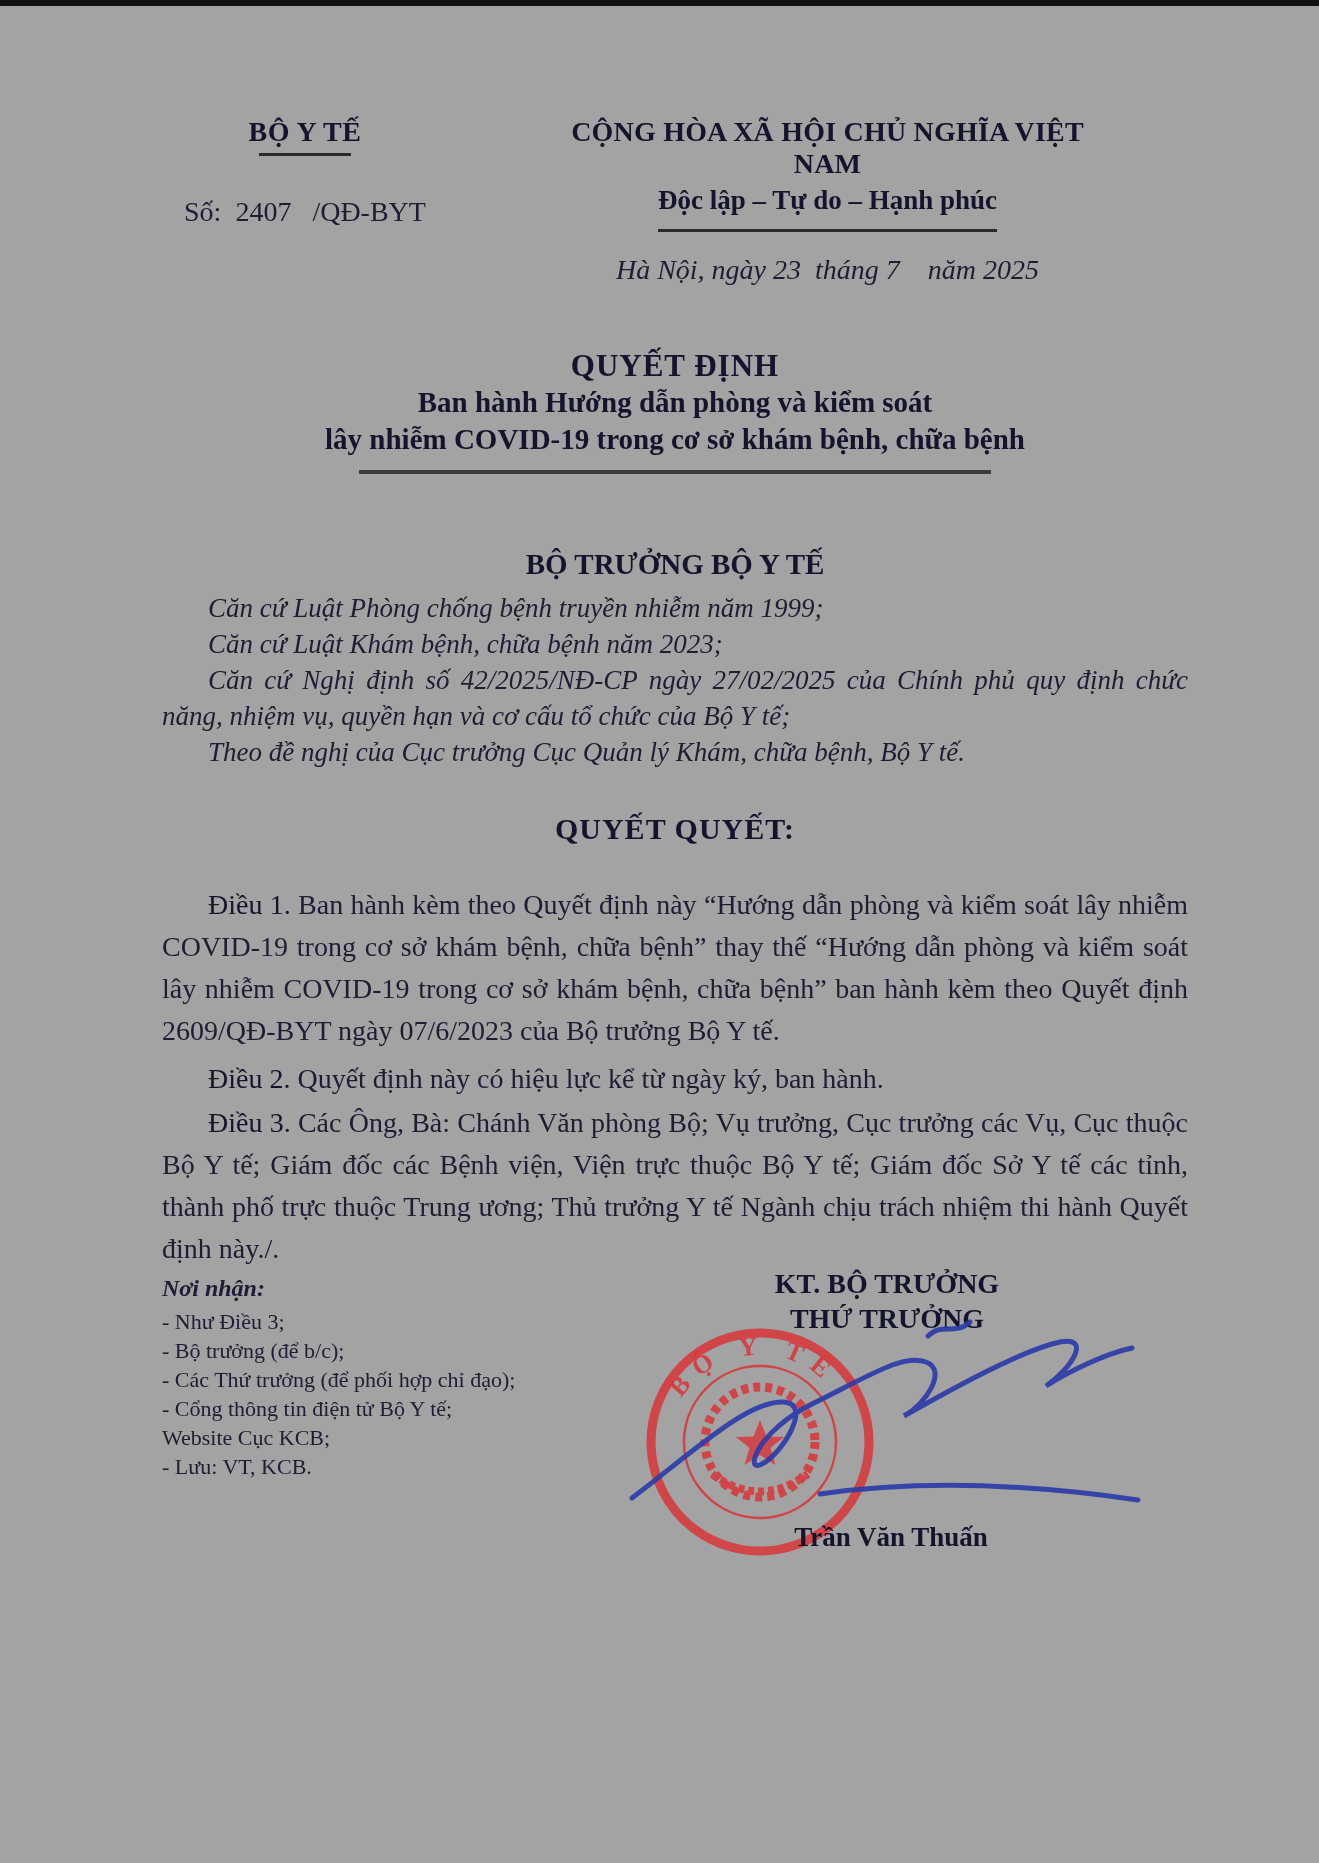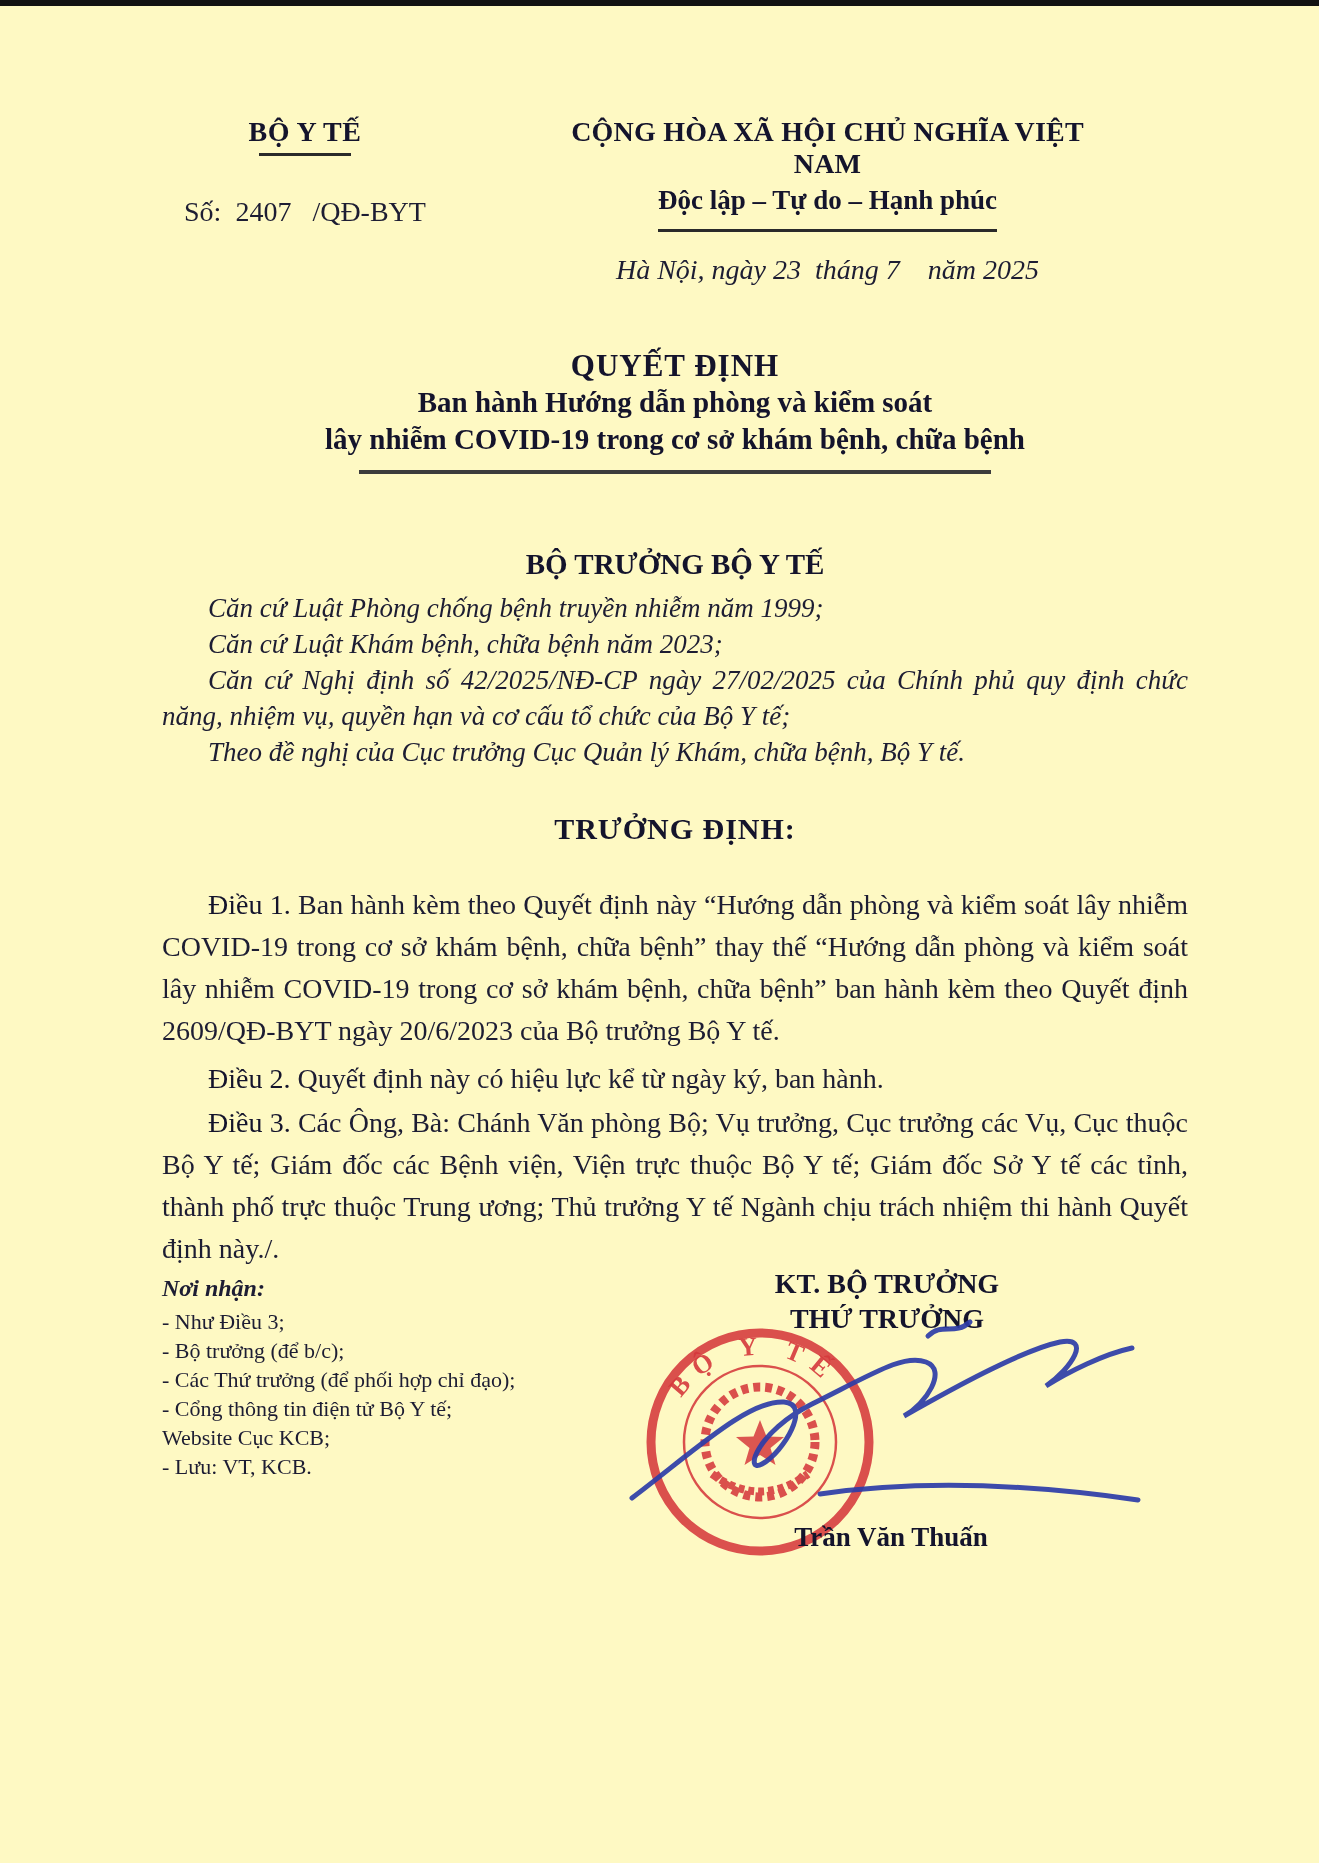--- a/index.html
+++ b/index.html
@@ -1,17 +1,17 @@
 <!DOCTYPE html>
 <html><head>
 <meta charset="utf-8">
 <style>
   html,body{margin:0;padding:0;background:#ffffff;}
   .page{
-    position:relative;width:1319px;height:1863px;background:#fef9c3;
+    position:relative;width:1319px;height:1863px;background:#a3a3a3;
     font-family:"Liberation Serif","DejaVu Serif",serif;color:#1d1d33;overflow:hidden;
   }
   .topbar{position:absolute;top:0;left:0;width:100%;height:6px;background:#121212;}
   .abs{position:absolute;}
   .center{text-align:center;}
   .hdr-left{left:160px;top:116px;width:290px;}
   .org{font-size:28px;font-weight:bold;letter-spacing:.5px;color:#14142c;}
   .org-bar{width:92px;height:3px;background:#2a2a2a;margin:5px auto 0;}
   .so-line{margin-top:40px;font-size:28px;white-space:pre-wrap;color:#1d1d33;}
   .hdr-right{left:540px;top:116px;width:575px;}
@@ -70,24 +70,24 @@
 
   <div class="abs authority center">BỘ TRƯỞNG BỘ Y TẾ</div>
 
   <div class="abs recitals">
     <p>Căn cứ Luật Phòng chống bệnh truyền nhiễm năm 1999;</p>
     <p>Căn cứ Luật Khám bệnh, chữa bệnh năm 2023;</p>
     <p>Căn cứ Nghị định số 42/2025/NĐ-CP ngày 27/02/2025 của Chính phủ quy định chức năng, nhiệm vụ, quyền hạn và cơ cấu tổ chức của Bộ Y tế;</p>
     <p>Theo đề nghị của Cục trưởng Cục Quản lý Khám, chữa bệnh, Bộ Y tế.</p>
   </div>
 
-  <div class="abs decision-heading center">TRƯỞNG ĐỊNH:</div>
+  <div class="abs decision-heading center">QUYẾT QUYẾT:</div>
 
   <div class="abs article art1">
-    <p><b>Điều 1.</b><span> Ban hành kèm theo Quyết định này “Hướng dẫn phòng và kiểm soát lây nhiễm COVID-19 trong cơ sở khám bệnh, chữa bệnh” thay thế “Hướng dẫn phòng và kiểm soát lây nhiễm COVID-19 trong cơ sở khám bệnh, chữa bệnh” ban hành kèm theo Quyết định 2609/QĐ-BYT ngày 20/6/2023 của Bộ trưởng Bộ Y tế.</span></p>
+    <p><b>Điều 1.</b><span> Ban hành kèm theo Quyết định này “Hướng dẫn phòng và kiểm soát lây nhiễm COVID-19 trong cơ sở khám bệnh, chữa bệnh” thay thế “Hướng dẫn phòng và kiểm soát lây nhiễm COVID-19 trong cơ sở khám bệnh, chữa bệnh” ban hành kèm theo Quyết định 2609/QĐ-BYT ngày 07/6/2023 của Bộ trưởng Bộ Y tế.</span></p>
   </div>
   <div class="abs article art2">
     <p><b>Điều 2.</b><span> Quyết định này có hiệu lực kể từ ngày ký, ban hành.</span></p>
   </div>
   <div class="abs article art3">
     <p><b>Điều 3.</b><span> Các Ông, Bà: Chánh Văn phòng Bộ; Vụ trưởng, Cục trưởng các Vụ, Cục thuộc Bộ Y tế; Giám đốc các Bệnh viện, Viện trực thuộc Bộ Y tế; Giám đốc Sở Y tế các tỉnh, thành phố trực thuộc Trung ương; Thủ trưởng Y tế Ngành chịu trách nhiệm thi hành Quyết định này./.</span></p>
   </div>
 
   <div class="abs recipients">
     <div class="rh">Nơi nhận:</div>

